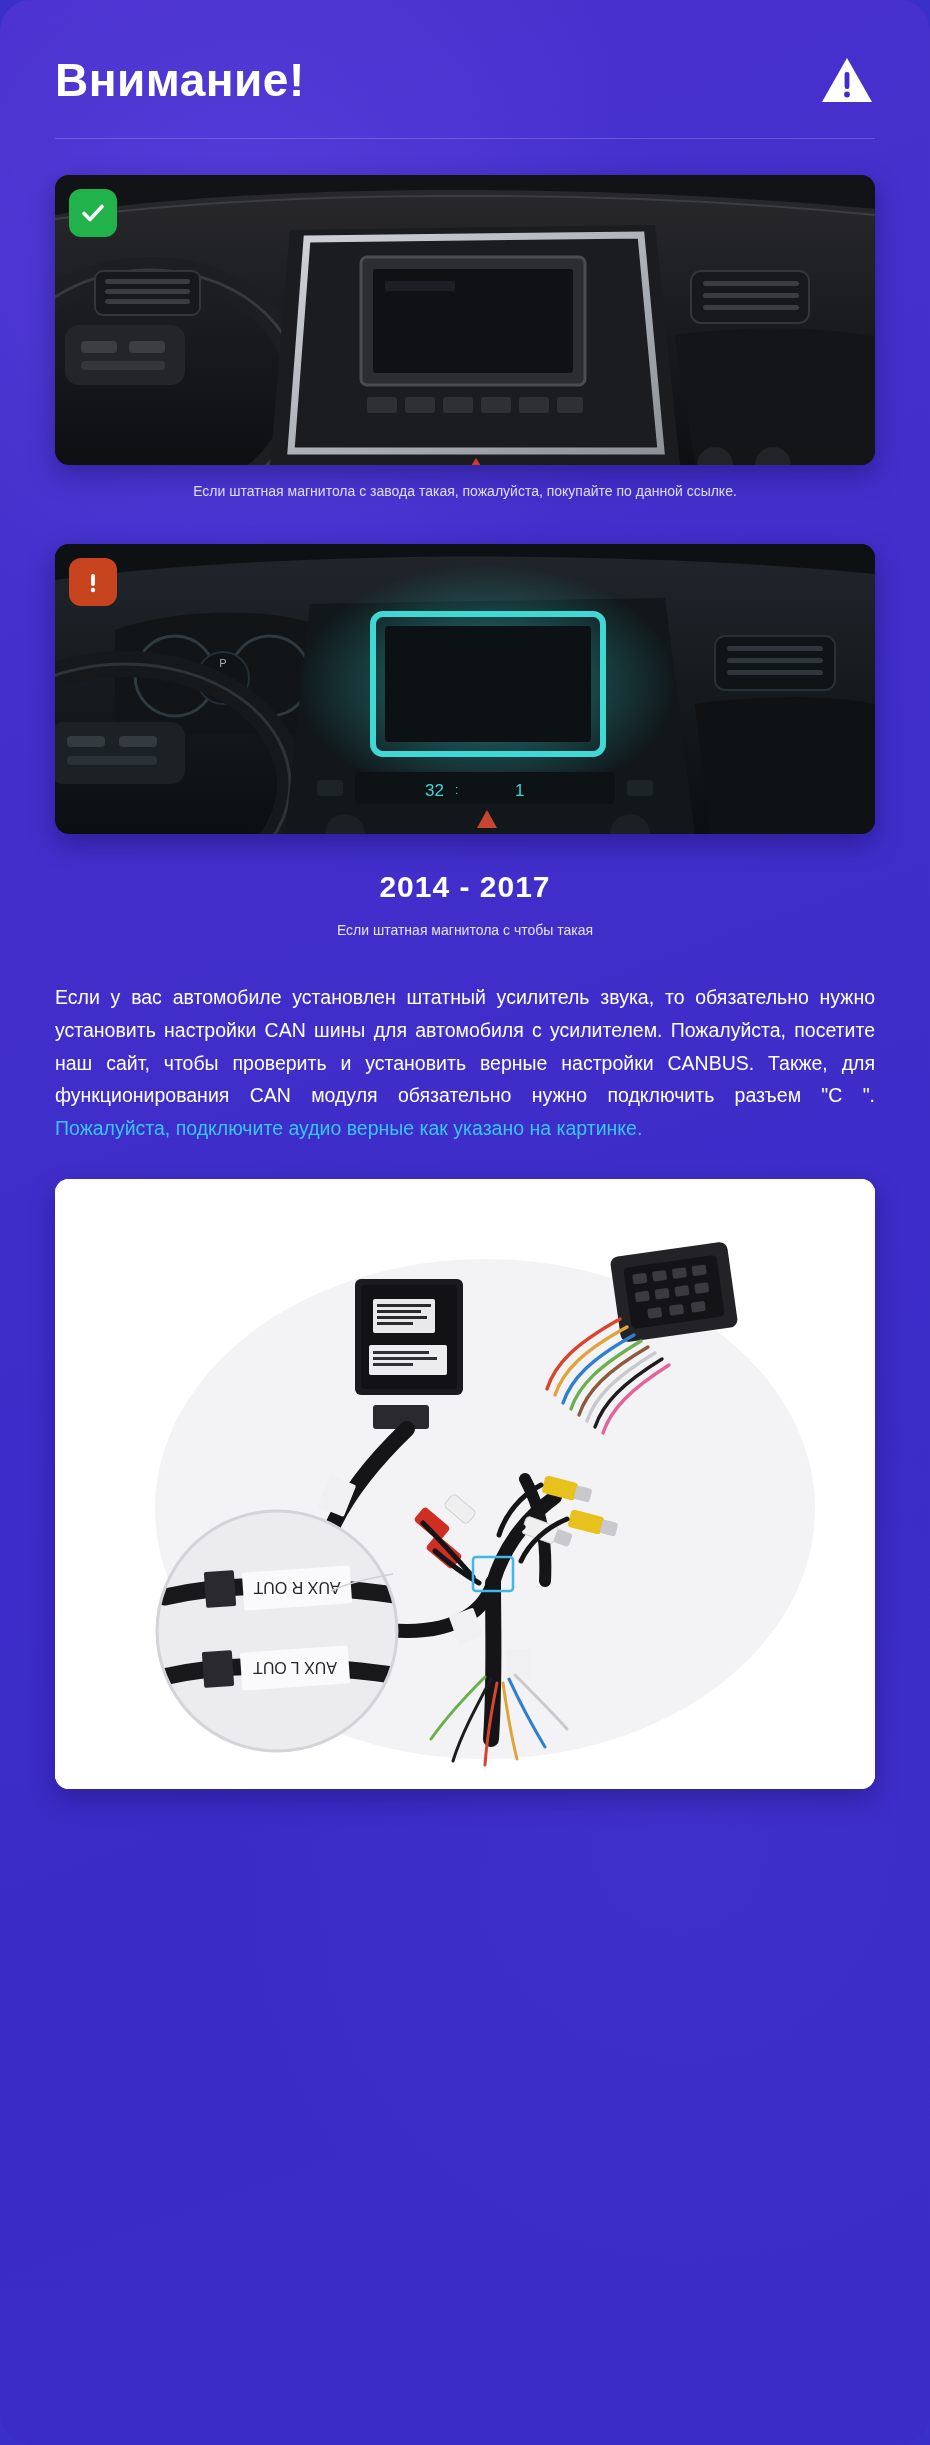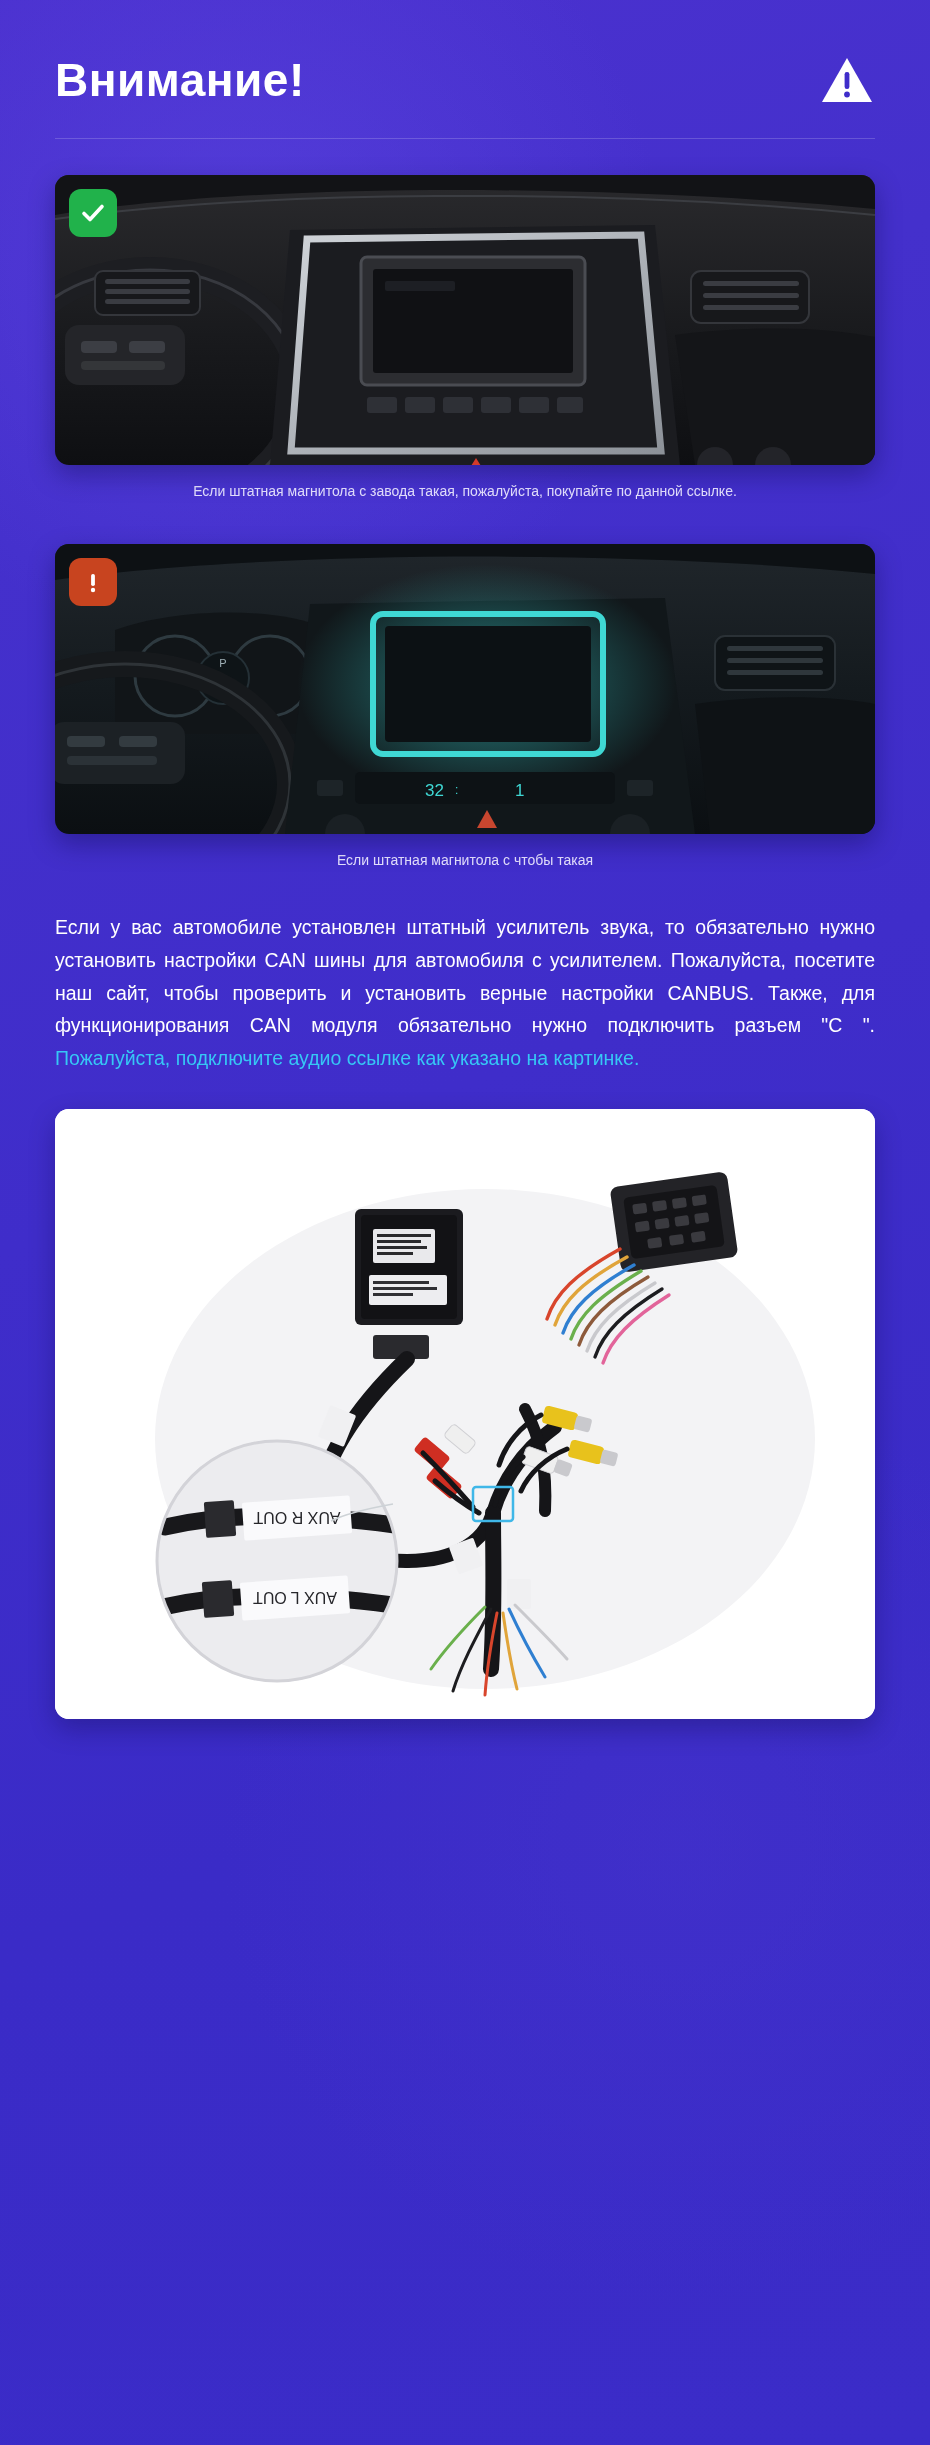--- a/index.html
+++ b/index.html
@@ -9,20 +9,21 @@
     background: #3b2fc9;
     font-family: "Liberation Sans", sans-serif;
     overflow: hidden;
   }
   .page {
     position: relative;
     width: 930px;
     height: 2445px;
     background: linear-gradient(160deg, #4b31cf 0%, #4430cc 20%, #3f2dca 45%, #3a2bc7 70%, #3b2cc8 100%);
     overflow: hidden;
+    border-radius: 31px;
   }
   .page::before {
     content: "";
     position: absolute;
     left: -200px; top: -200px;
     width: 900px; height: 900px;
     background: radial-gradient(circle at center, rgba(92,70,226,0.55) 0%, rgba(92,70,226,0.0) 65%);
     pointer-events: none;
   }
   .page::after {
@@ -287,25 +288,26 @@
         <g>
           <rect x="660" y="92" width="120" height="54" rx="10" fill="#0f1417" stroke="#2a3136" stroke-width="2"></rect>
           <rect x="672" y="102" width="96" height="5" rx="2.5" fill="#2f373c"></rect>
           <rect x="672" y="114" width="96" height="5" rx="2.5" fill="#2f373c"></rect>
           <rect x="672" y="126" width="96" height="5" rx="2.5" fill="#2f373c"></rect>
         </g>
         <path d="M640 160 C 710 150, 780 152, 820 160 L820 290 L655 290 Z" fill="#0e1215"></path>
       </svg>
     </div>
 
+    <div class="caption-year">2014 - 2017</div>
     <div class="caption-text">Если штатная магнитола с чтобы такая</div>
 
     <div class="body-text">
       <span>Если у вас автомобиле установлен штатный усилитель звука, то обязательно нужно установить настройки CAN шины для автомобиля с усилителем. Пожалуйста, посетите наш сайт, чтобы проверить и установить верные настройки CANBUS. Также, для функционирования CAN модуля обязательно нужно подключить разъем "C ".</span>
-      <span class="highlight">Пожалуйста, подключите аудио ссылке как указано на картинке.</span>
+      <span class="highlight">Пожалуйста, подключите аудио верные как указано на картинке.</span>
     </div>
 
     <div class="wire-card">
       <svg class="wire-svg" viewBox="0 0 820 610" preserveAspectRatio="xMidYMid meet">
         <rect width="820" height="610" fill="#ffffff"></rect>
 
         <ellipse cx="430" cy="330" rx="330" ry="250" fill="#f3f3f5"></ellipse>
 
         <g>
           <rect x="300" y="100" width="108" height="116" rx="6" fill="#1b1b1f"></rect>

